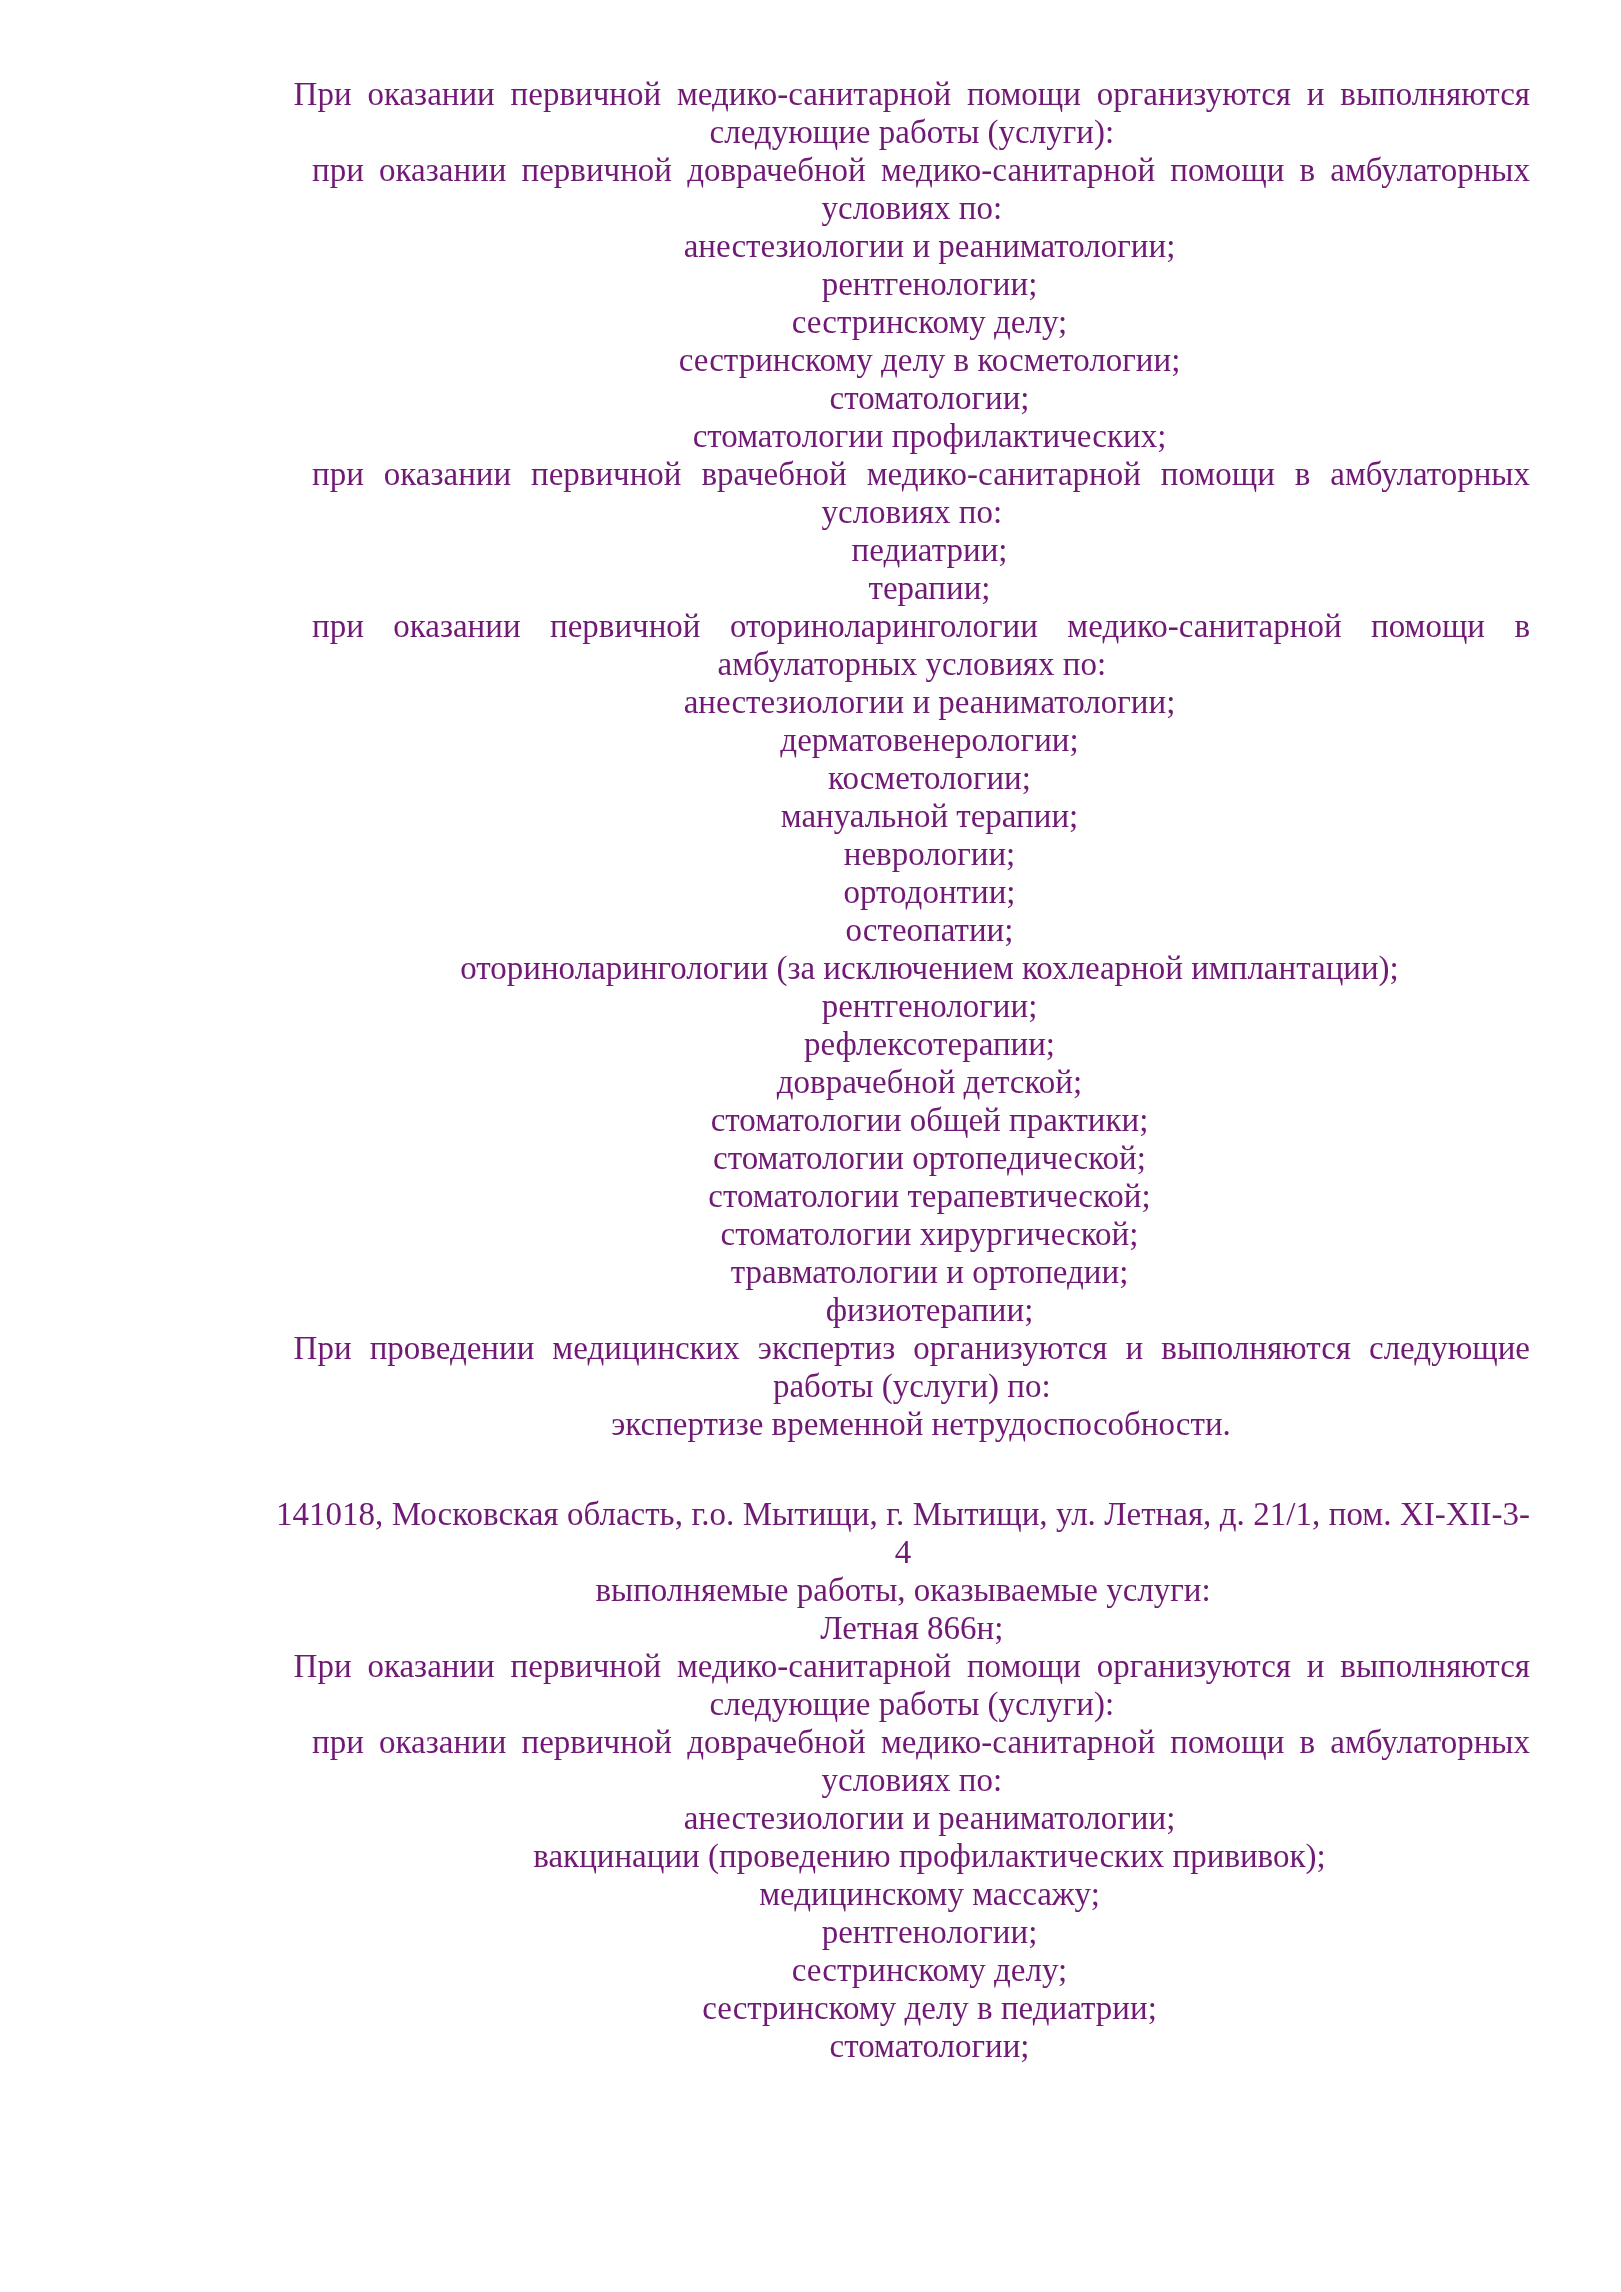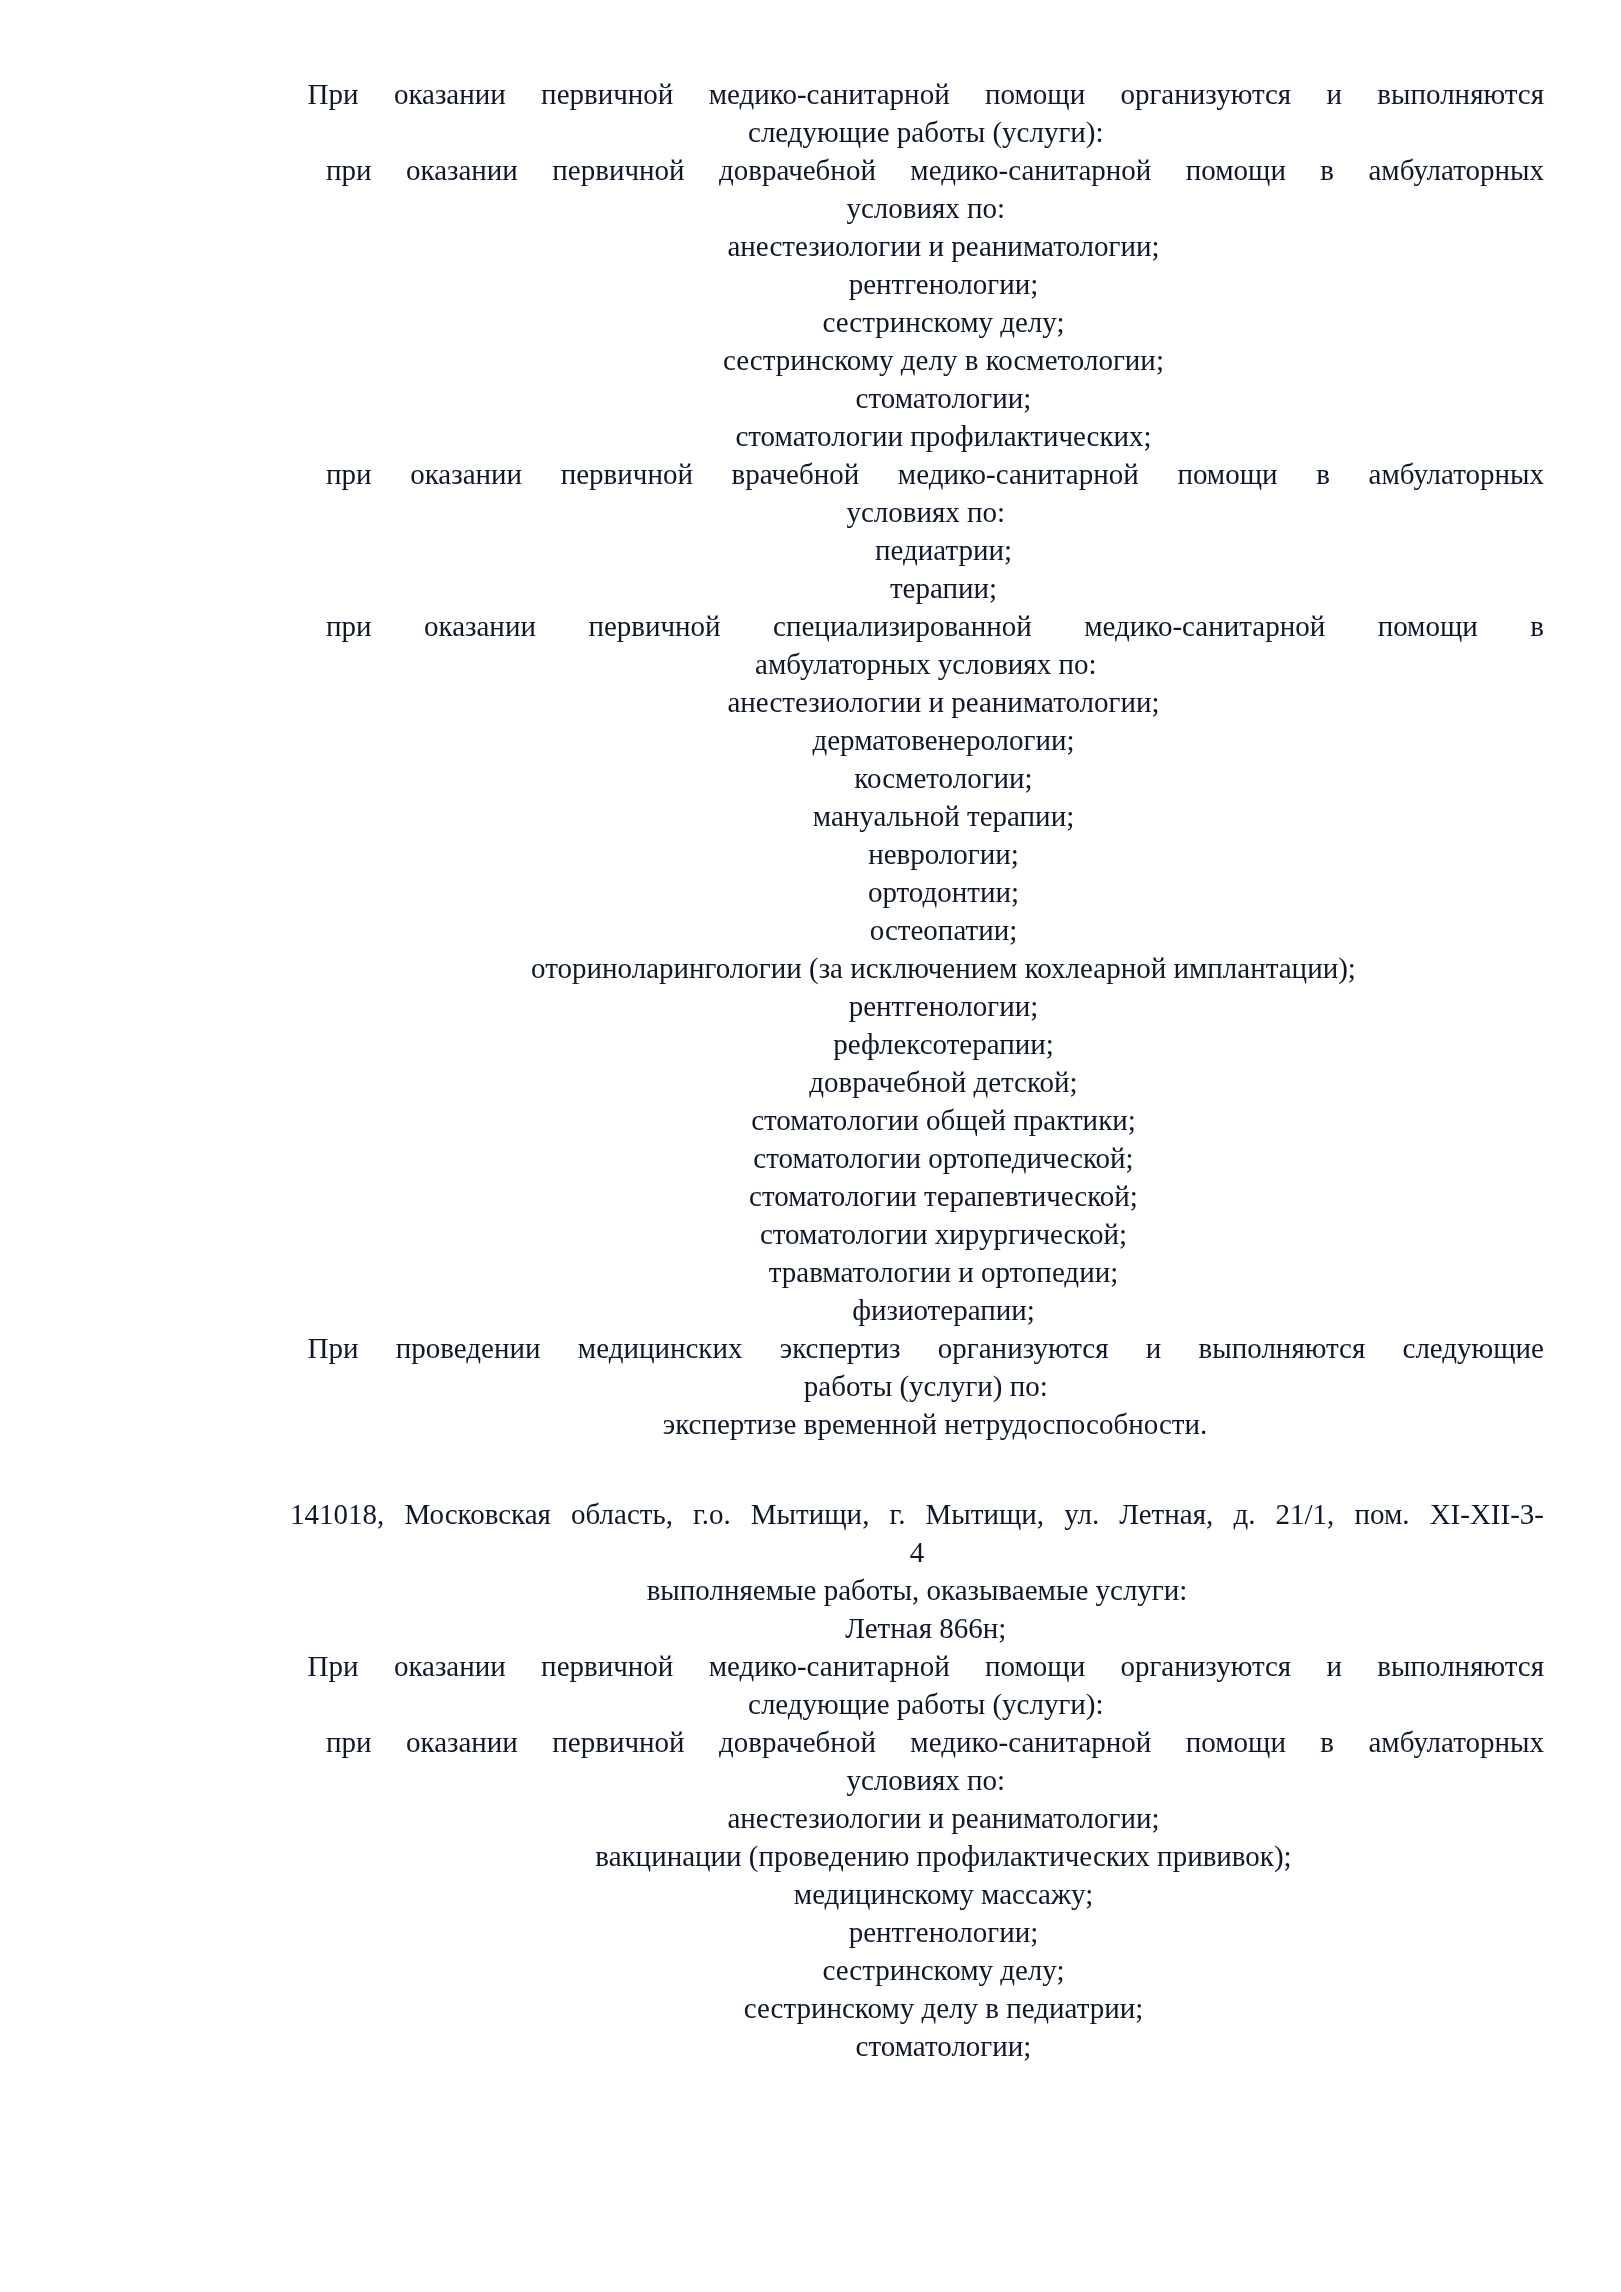--- a/index.html
+++ b/index.html
@@ -11,26 +11,26 @@
     position: relative;
     width: 1621px;
     height: 2293px;
     background: #ffffff;
     color: #000000;
     font-family: "Liberation Serif", "DejaVu Serif", serif;
     overflow: hidden;
   }
   .textblock {
     position: absolute;
-    left: 290px;
+    left: 276px;
     top: 75px;
     width: 1254px;
-    font-size: 29px;
+    font-size: 33px;
     line-height: 38px;
-    color: #0f172a;
+    color: #701a75;
   }
   .line {
     white-space: normal;
     text-align: center;
   }
   .line.lvl0 { padding-left: 0; }
   .line.lvl1 { padding-left: 17.6px; }
   .line.lvl2 { padding-left: 36px; }
   .line.lvl3 { padding-left: 53px; }
   .line.justify {
@@ -53,21 +53,21 @@
       <div class="line lvl3">анестезиологии и реаниматологии;</div>
       <div class="line lvl3">рентгенологии;</div>
       <div class="line lvl3">сестринскому делу;</div>
       <div class="line lvl3">сестринскому делу в косметологии;</div>
       <div class="line lvl3">стоматологии;</div>
       <div class="line lvl3">стоматологии профилактических;</div>
       <div class="line lvl2 justify">при оказании первичной врачебной медико-санитарной помощи в амбулаторных</div>
       <div class="line lvl1">условиях по:</div>
       <div class="line lvl3">педиатрии;</div>
       <div class="line lvl3">терапии;</div>
-      <div class="line lvl2 justify">при оказании первичной специализированной медико-санитарной помощи в</div>
+      <div class="line lvl2 justify">при оказании первичной оториноларингологии медико-санитарной помощи в</div>
       <div class="line lvl1">амбулаторных условиях по:</div>
       <div class="line lvl3">анестезиологии и реаниматологии;</div>
       <div class="line lvl3">дерматовенерологии;</div>
       <div class="line lvl3">косметологии;</div>
       <div class="line lvl3">мануальной терапии;</div>
       <div class="line lvl3">неврологии;</div>
       <div class="line lvl3">ортодонтии;</div>
       <div class="line lvl3">остеопатии;</div>
       <div class="line lvl3">оториноларингологии (за исключением кохлеарной имплантации);</div>
       <div class="line lvl3">рентгенологии;</div>

